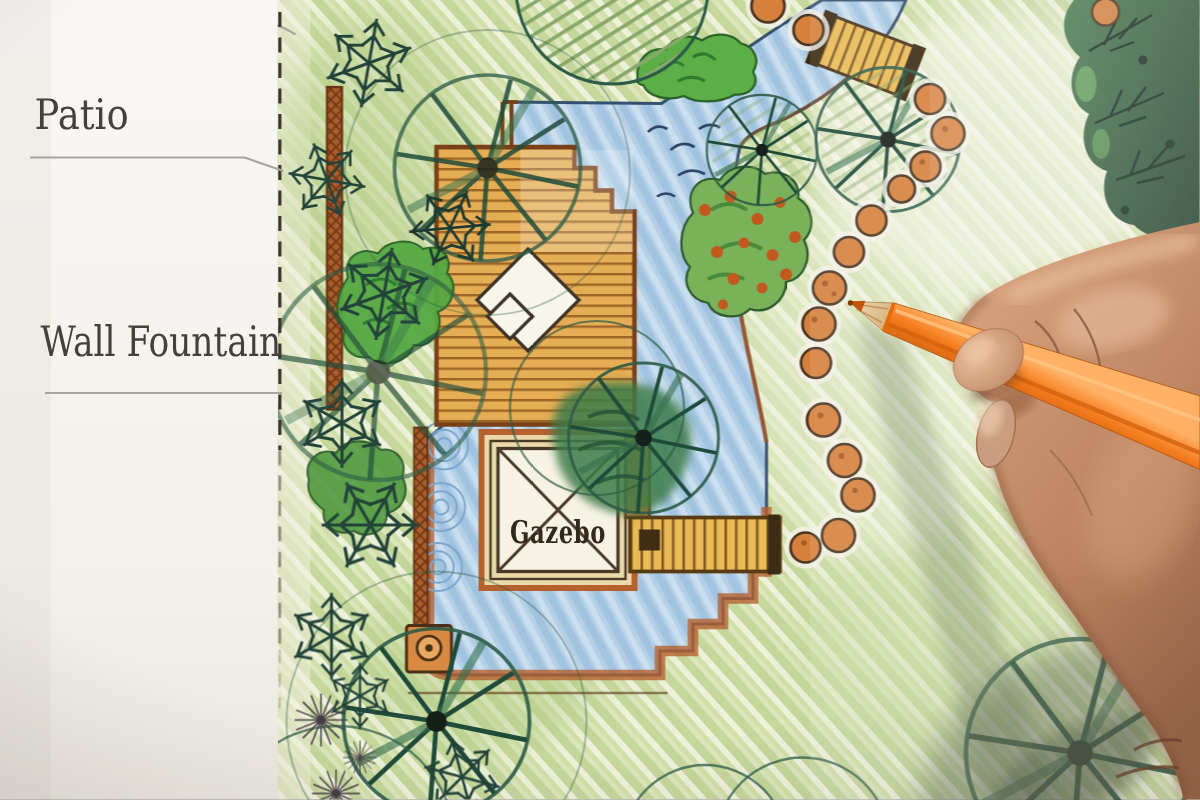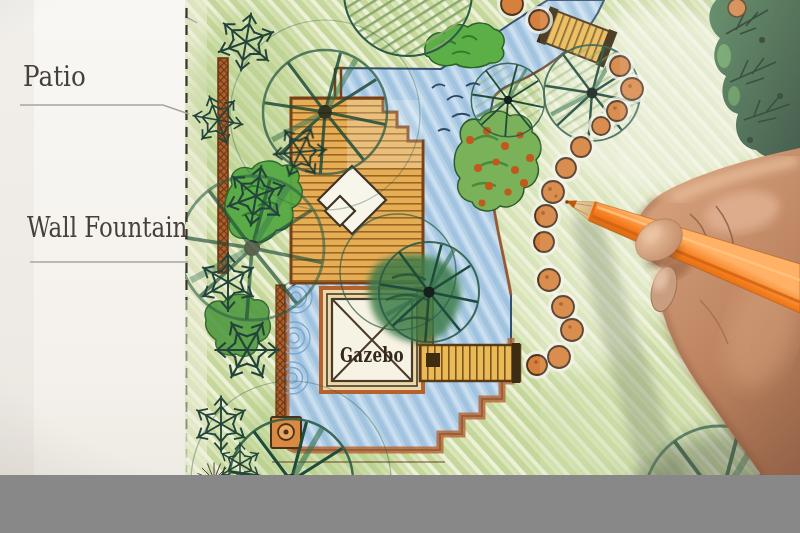--- a/index.html
+++ b/index.html
@@ -1,16 +1,16 @@
 <!DOCTYPE html>
 <html><head>
 <meta charset="utf-8">
 <style>
   html,body{margin:0;padding:0;background:#888;}
-  .stage{position:relative;width:800px;height:475px;overflow:hidden;background:#f6f4f0;
+  .stage{position:relative;width:800px;height:533px;overflow:hidden;background:#f6f4f0;
          font-family:"Liberation Sans",sans-serif;}
   .stage svg{position:absolute;left:0;top:0;display:block;}
   .label{position:absolute;font-family:"DejaVu Serif",serif;color:#46403c;
          white-space:nowrap;transform-origin:left top;}
   .label-patio{left:23px;top:60px;font-size:28px;transform:scaleX(.88);}
   .label-wf{left:27px;top:211px;font-size:28px;transform:scaleX(.82);}
 </style>
 </head>
 <body>
 

